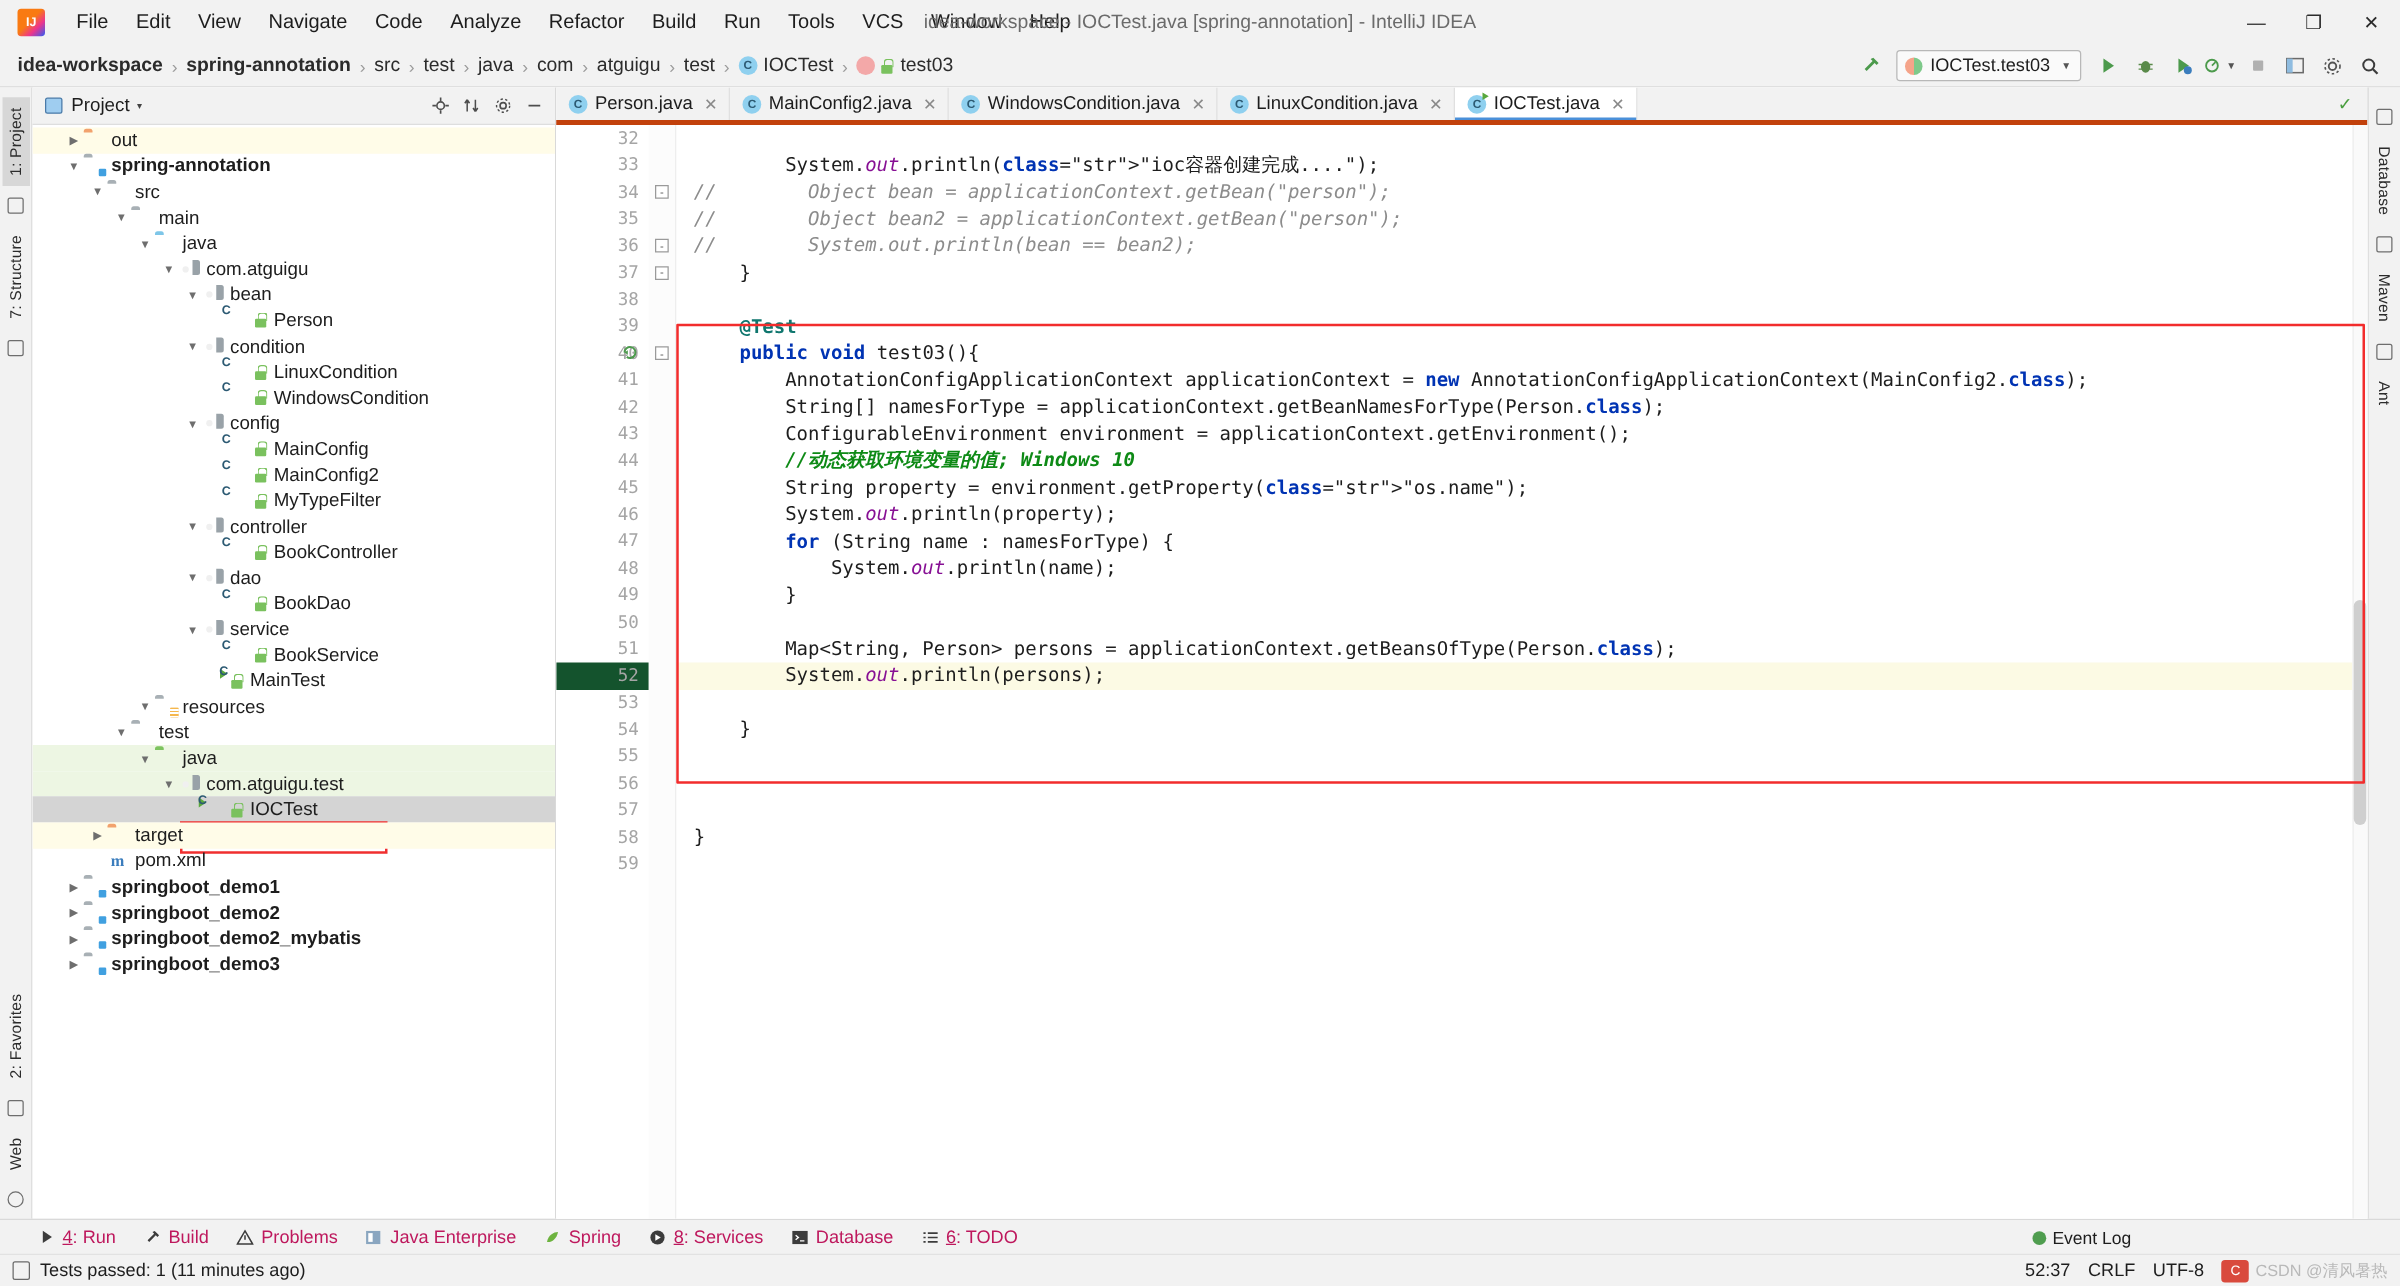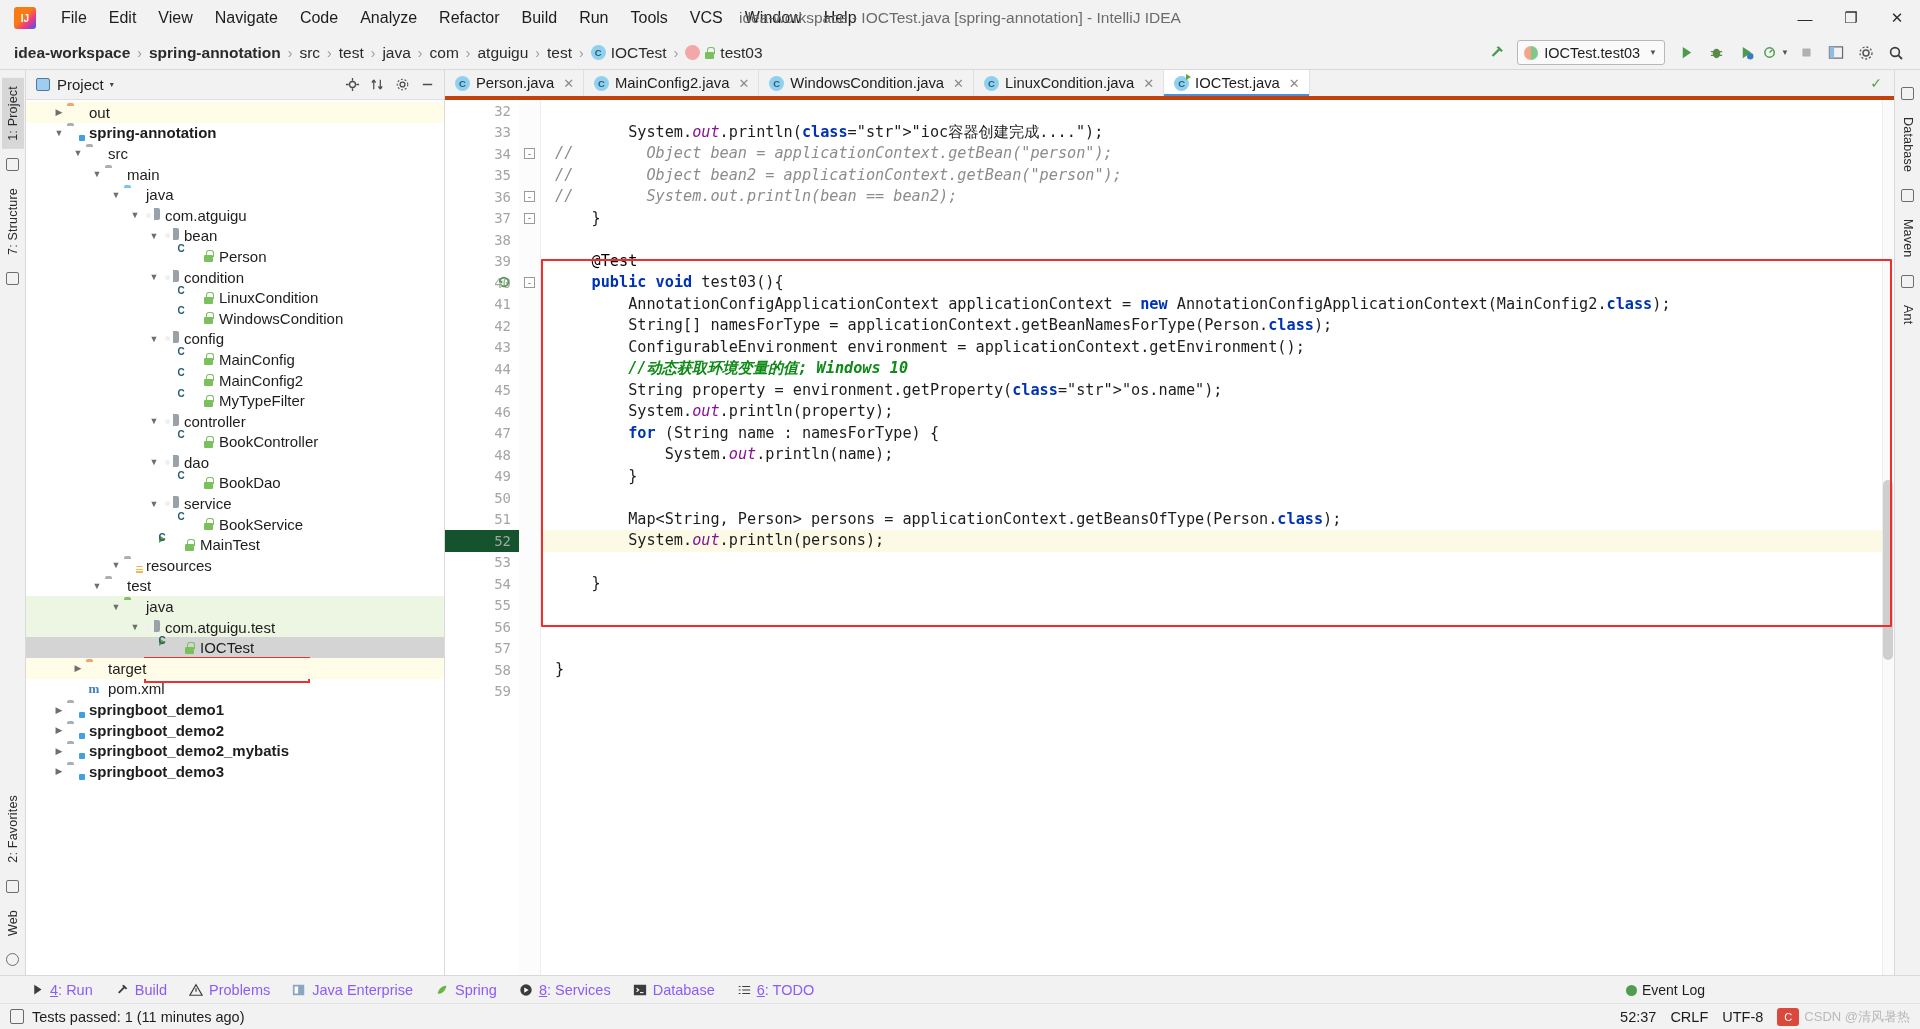--- a/index.html
+++ b/index.html
@@ -183,37 +183,37 @@
   .foldcol { width: 22px; background: #fcfcfc; flex: none; border-right: 1px solid #eee; position: relative; }
   .codetext {
     flex: 1; position: relative; font-family: "DejaVu Sans Mono", monospace;
     font-size: 15.2px; line-height: 21.5px; white-space: pre; padding-left: 14px; overflow: hidden;
   }
   .cl { height: 21.5px; }
   .cl.cur { background: #fcfae4; margin-left:-14px; padding-left:14px; }
   .kw { color: #0033b3; font-weight: bold; }
   .cmt { color: #8c8c8c; font-style: italic; }
   .cmt2 { color: #0e8a16; font-style: italic; font-weight: bold; }
-  .ann { color: #000000; }
+  .ann { color: #0f766e; font-weight: bold; }
   .stc { color: #871094; font-style: italic; }
   .marker {
     position: absolute; border: 2.5px solid #f22c2c; border-radius: 1px; pointer-events: none; z-index: 5;
   }
   .runarrow { position: absolute; color: #59a83c; font-size: 13px; }
   .fold-mark { position: absolute; width: 11px; height: 11px; border: 1px solid #9a9a9a; background: #fff;
                display:flex; align-items:center; justify-content:center; font-size:9px; color:#555; }
   .scroll-mini { position: absolute; right: 2px; width: 10px; background: #cfcfcf; border-radius: 5px; }
   .right-strip { width: 12px; background: #fafafa; flex: none; position: relative; border-left: 1px solid #ededed; }
 
   
   .toolwin {
     height: 28px; display: flex; align-items: center; background: #f2f2f2;
     border-top: 1px solid #d9d9d9; padding-left: 22px; gap: 4px; flex: none;
   }
-  .tw-item { display: flex; align-items: center; gap: 6px; padding: 3px 9px; font-size: 14.5px; color: #8b5cf6; white-space: nowrap; }
+  .tw-item { display: flex; align-items: center; gap: 6px; padding: 3px 9px; font-size: 14.5px; color: #be185d; white-space: nowrap; }
   .u { text-decoration: underline; }
   .statusbar {
     height: 26px; display: flex; align-items: center; background: #f2f2f2;
     border-top: 1px solid #e2e2e2; padding-left: 10px; font-size: 14.5px; color: #1d1d1d; flex: none; position: relative;
   }
   .sb-right { margin-left: auto; display: flex; align-items: center; gap: 14px; padding-right: 10px; }
   .status-ico { width: 14px; height: 15px; border: 1.5px solid #6a6a6a; border-radius: 2px; margin-right: 8px; flex: none; }
   .wm { display: flex; align-items: center; gap: 5px; color: #b9b9b9; font-size: 13px; }
   .wm-badge { width: 22px; height: 18px; background: #d94a3d; border-radius: 3px; color: #fff; font-size: 11px;
               display: flex; align-items: center; justify-content: center; }
@@ -532,21 +532,21 @@
             </span>
             <span class="ico"><span class="f-pkg"></span></span>
             <span class="lbl">service</span>
           </div>
           <div class="row" style="padding-left: 139px;">
             <span class="tw"></span>
             <span class="ico"><span class="c-ico"></span></span>
             <span class="lock"></span>
             <span class="lbl">BookService</span>
           </div>
-          <div class="row" style="padding-left: 120px;">
+          <div class="row" style="padding-left: 120px; text-align: right;">
             <span class="tw"></span>
             <span class="ico"><span class="c-ico c-run"></span></span>
             <span class="lock"></span>
             <span class="lbl">MainTest</span>
           </div>
           <div class="row" style="padding-left: 82px;">
             <span class="tw">
               <i>▼</i>
             </span>
             <span class="ico"><span class="f-res"></span></span>

